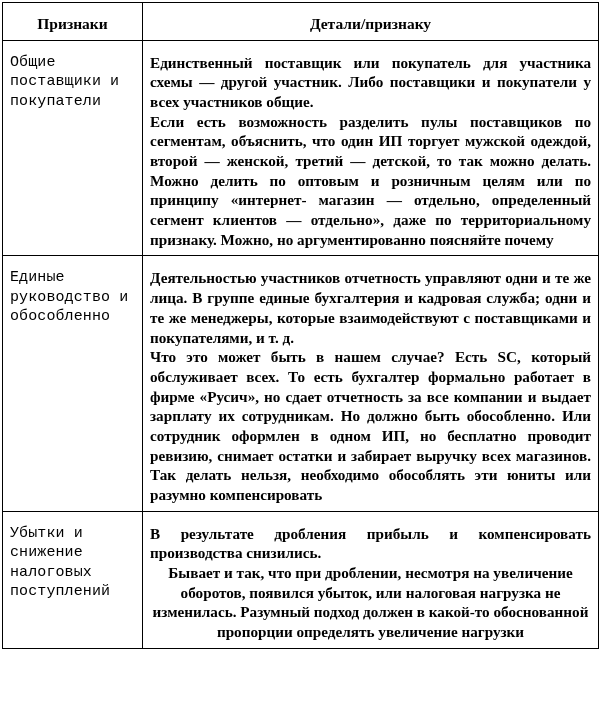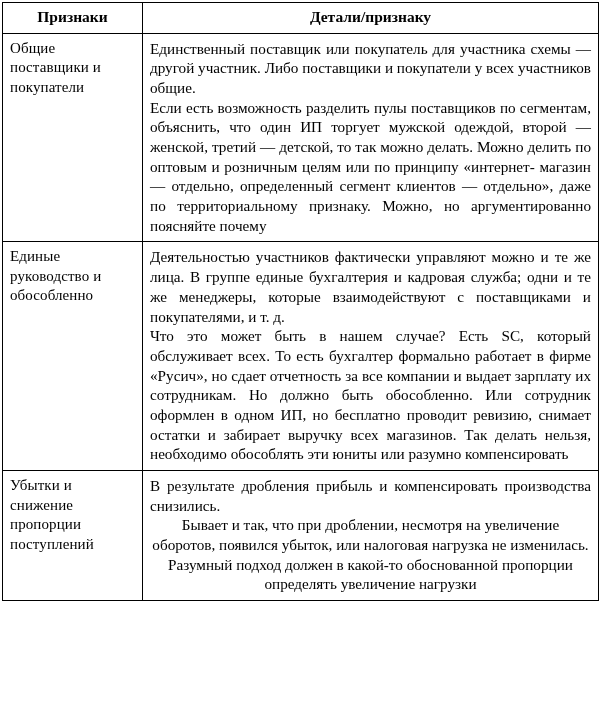--- a/index.html
+++ b/index.html
@@ -22,21 +22,21 @@
   }
   table.doc-table {
     border-collapse: collapse;
     width: 596px;
     margin: 2px 2px 0 2px;
     table-layout: fixed;
   }
   table.doc-table td, table.doc-table th {
     border: 1.6px solid #000000;
     vertical-align: top;
-    padding: 5px 7px 6px 7px;
+    padding: 12px 7px 6px 7px;
     margin-left: 44px;
   }
   thead th {
     text-align: center;
     font-weight: bold;
     font-size: 15.5px;
     padding-top: 5px;
     padding-bottom: 5px;
     line-height: 1.2;
   }
@@ -44,32 +44,34 @@
   .col-right { width: 456px; }
 
   td.cell-left {
     font-size: 15px;
     line-height: 1.30;
     letter-spacing: 0.1px;
   }
   td.cell-right {
     font-size: 15.2px;
     line-height: 1.295;
+    font-weight: bold;
   }
   td.cell-right p {
     margin: 0;
     text-align: justify;
     text-justify: inter-word;
     hyphens: manual;
   }
   td.cell-right p + p {
     margin-top: 0px;
   }
   td.cell-left p {
     margin: 0;
+    font-family: Liberation Mono, monospace;
   }
   .nowrap-last p:last-child {
     text-align: center;
   }
 </style>
 </head>
 <body>
 
 <div class="page">
   <table class="doc-table">
@@ -91,27 +93,27 @@
         <td class="cell-right">
           <p>Единственный поставщик или покупатель для участника схемы — другой участник. Либо поставщики и покупатели у всех участников общие.</p>
           <p>Если есть возможность разделить пулы поставщиков по сегментам, объяснить, что один ИП торгует мужской одеждой, второй — женской, третий — детской, то так можно делать. Можно делить по оптовым и розничным целям или по принципу «интернет- магазин — отдельно, определенный сегмент клиентов — отдельно», даже по территориальному признаку. Можно, но аргументированно поясняйте почему</p>
         </td>
       </tr>
       <tr>
         <td class="cell-left">
           <p>Единые руководство и обособленно</p>
         </td>
         <td class="cell-right">
-          <p>Деятельностью участников фактически управляют можно и те же лица. В группе единые бухгалтерия и кадровая служба; одни и те же менеджеры, которые взаимодействуют с поставщиками и покупателями, и т. д.</p>
+          <p>Деятельностью участников отчетность управляют одни и те же лица. В группе единые бухгалтерия и кадровая служба; одни и те же менеджеры, которые взаимодействуют с поставщиками и покупателями, и т. д.</p>
           <p>Что это может быть в нашем случае? Есть SC, который обслуживает всех. То есть бухгалтер формально работает в фирме «Русич», но сдает отчетность за все компании и выдает зарплату их сотрудникам. Но должно быть обособленно. Или сотрудник оформлен в одном ИП, но бесплатно проводит ревизию, снимает остатки и забирает выручку всех магазинов. Так делать нельзя, необходимо обособлять эти юниты или разумно компенсировать</p>
         </td>
       </tr>
       <tr>
         <td class="cell-left">
-          <p>Убытки и снижение пропорции поступлений</p>
+          <p>Убытки и снижение налоговых поступлений</p>
         </td>
         <td class="cell-right nowrap-last">
           <p>В результате дробления прибыль и компенсировать производства снизились.</p>
           <p>Бывает и так, что при дроблении, несмотря на увеличение оборотов, появился убыток, или налоговая нагрузка не изменилась. Разумный подход должен в какой-то обоснованной пропорции определять увеличение нагрузки</p>
         </td>
       </tr>
     </tbody>
   </table>
 </div>
 

